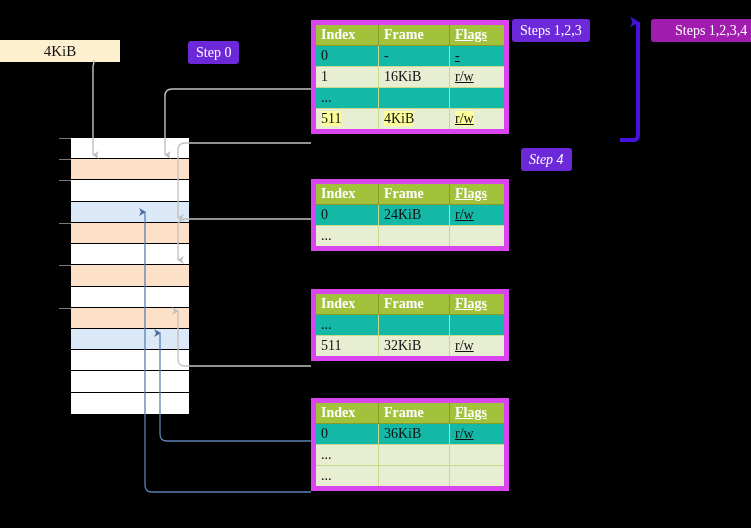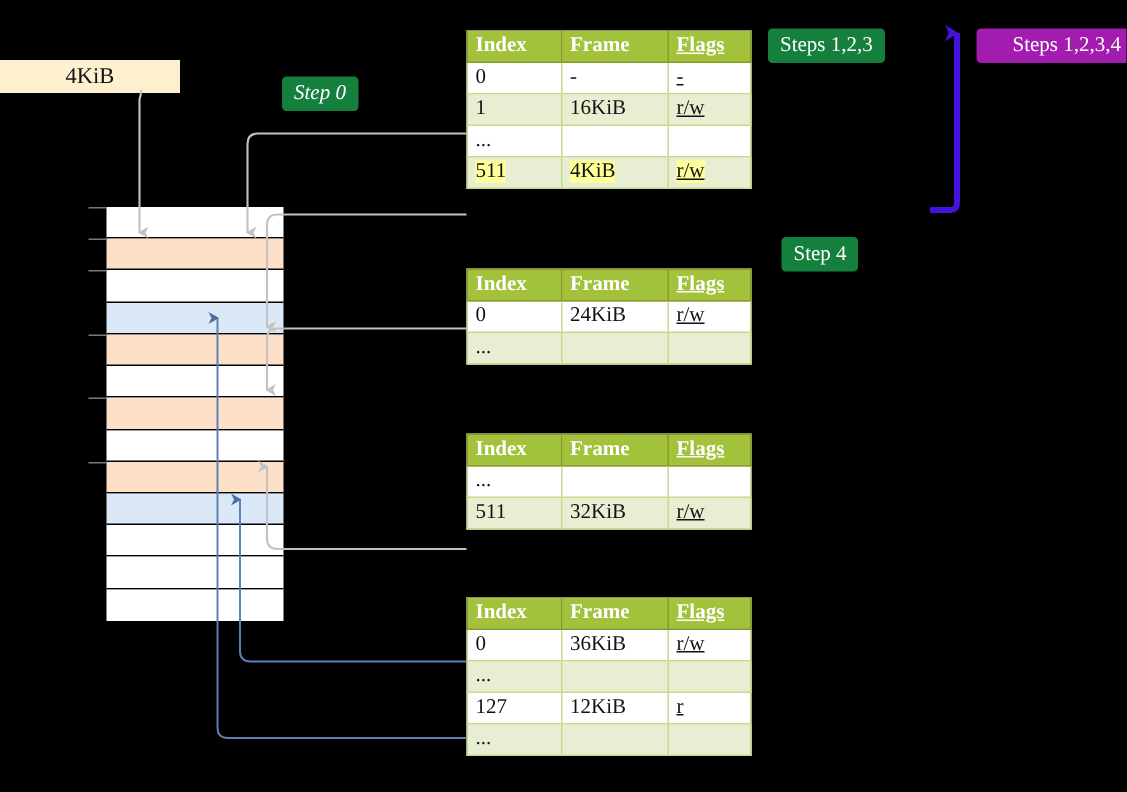--- a/index.html
+++ b/index.html
@@ -5,39 +5,39 @@
   html,body{margin:0;padding:0;background:#000;}
   body{width:751px;height:528px;position:relative;overflow:hidden;
        font-family:"Liberation Serif", serif;}
   #root{position:absolute;left:0;top:0;width:751px;height:528px;}
 
   
   .label{position:absolute;white-space:nowrap;line-height:1;}
   .lbl-4kib{left:0px;top:40px;width:120px;height:22px;background:#fdf0cf;
             color:#111;font-size:15px;display:flex;align-items:center;
             justify-content:center;border:0;}
-  .step-badge{background:#15803d;color:#fff;font-size:14px;padding:2px 8px;
+  .step-badge{background:#6d28d9;color:#fff;font-size:14px;padding:2px 8px;
               border-radius:3px;display:flex;align-items:center;justify-content:center;}
-  .lbl-step0{left:188px;top:51px;height:19px;font-style:italic;}
+  .lbl-step0{left:188px;top:41px;height:19px;}
   .lbl-steps123{left:512px;top:19px;height:19px;}
-  .lbl-step4{left:521px;top:158px;height:19px;}
+  .lbl-step4{left:521px;top:148px;height:19px;font-style:italic;}
   .lbl-steps1234{background:#a21caf;color:#fff;font-size:14px;padding:2px 24px;
                  border-radius:3px;left:651px;top:19px;height:19px;
                  display:flex;align-items:center;justify-content:center;}
 
   
   .memblock{position:absolute;left:70px;top:137px;width:120px;height:276px;
             border:1px solid #000;box-sizing:border-box;}
   .memrow{width:100%;height:21.23px;border-bottom:1px solid #000;box-sizing:border-box;}
   .memrow:last-child{border-bottom:none;}
   .tick{position:absolute;width:12px;height:0;border-top:1px solid #7a7a7a;left:-12px;}
 
   
-  .ptable{position:absolute;border-collapse:collapse;background:#ffffff;
-          border:1px solid #d946ef;}
+  .ptable{position:absolute;border-collapse:collapse;background:#14b8a6;
+          border:5px solid #d946ef;}
   .ptable th{background:#a3c23b;color:#fff;font-weight:bold;font-size:14px;
              text-align:left;padding:2px 5px;border:1px solid #8a9a2a;
              white-space:nowrap;}
   .ptable td{font-size:14px;color:#111;padding:2px 5px;border:1px solid #c9d88a;
              white-space:nowrap;height:15px;}
   .ptable tr.alt td{background:#e8eed2;}
   .c-index{width:52px;}
   .c-frame{width:60px;margin-left:37px;}
   .c-flags{width:44px;text-decoration:underline;}
 
@@ -171,25 +171,20 @@
       <tbody>
         <tr>
           <td class="c-index">0</td>
           <td class="c-frame">36KiB</td>
           <td class="c-flags">r/w</td>
         </tr>
         <tr class="alt">
           <td class="c-index">...</td>
           <td class="c-frame"></td>
           <td class="c-flags"></td>
-        </tr>
-        <tr>
-          <td class="c-index">127</td>
-          <td class="c-frame">12KiB</td>
-          <td class="c-flags">r</td>
         </tr>
         <tr class="alt">
           <td class="c-index">...</td>
           <td class="c-frame"></td>
           <td class="c-flags"></td>
         </tr>
       </tbody>
     </table>
 
   <svg class="overlay" viewBox="0 0 751 528">

